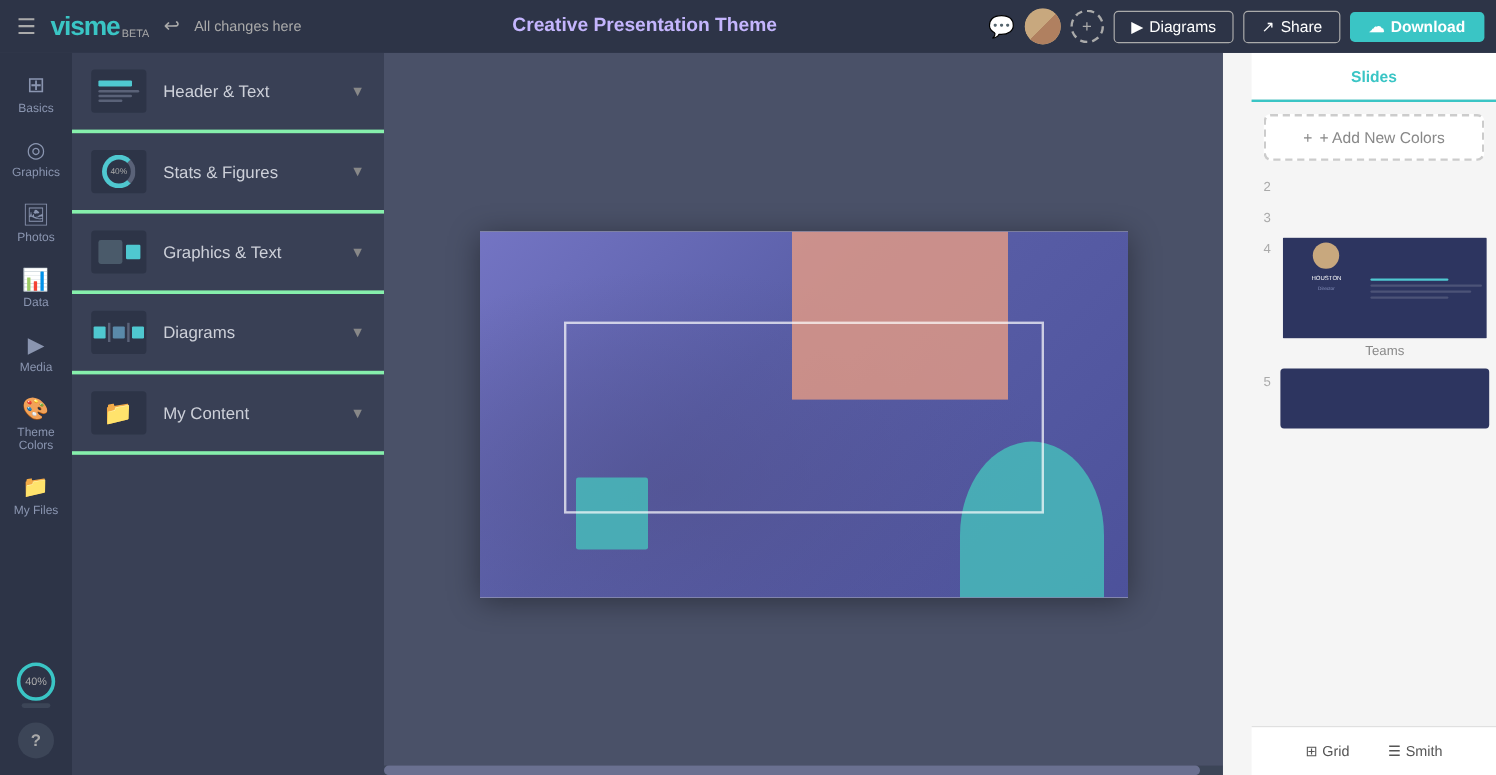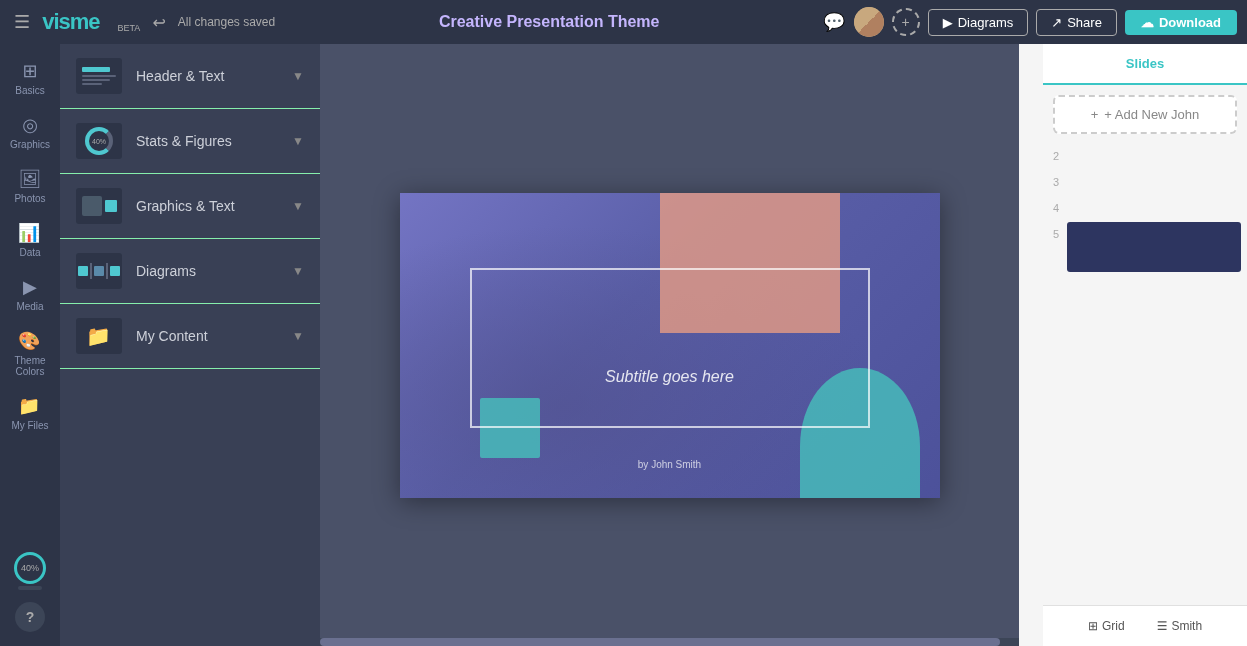--- a/index.html
+++ b/index.html
@@ -11,21 +11,21 @@
       height: 44px;
       display: flex;
       align-items: center;
       padding: 0 10px;
       gap: 8px;
       flex-shrink: 0;
       z-index: 10;
     }
     .topbar-left { display: flex; align-items: center; gap: 8px; }
     .hamburger-icon { color: #aaa; font-size: 18px; cursor: pointer; padding: 4px; }
-    .logo { display: flex; align-items: center; gap: 20px; }
+    .logo { display: flex; align-items: center; gap: 4px; }
     .logo-text { color: #3ac5c5; font-size: 22px; font-weight: bold; letter-spacing: -1px; }
     .logo-beta { color: #aaa; font-size: 9px; margin-top: 12px; margin-left: -2px; }
     .undo-icon { color: #aaa; font-size: 16px; cursor: pointer; padding: 4px; }
     .save-status { color: #aaa; font-size: 12px; }
     .doc-title { color: #c4b5fd; font-size: 16px; font-weight: 600; flex: 1; text-align: center; }
     .topbar-right { display: flex; align-items: center; gap: 8px; margin-left: auto; }
     .comment-icon { color: #aaa; font-size: 18px; cursor: pointer; }
     .avatar { width: 30px; height: 30px; border-radius: 50%; background: #c8a87e; overflow: hidden; display: flex; align-items: center; justify-content: center; }
     .avatar-img { width: 100%; height: 100%; background: linear-gradient(135deg, #c8a87e 50%, #b08060 50%); border-radius: 50%; }
     .add-collab { width: 28px; height: 28px; border-radius: 50%; border: 2px dashed #aaa; color: #aaa; display: flex; align-items: center; justify-content: center; font-size: 14px; cursor: pointer; }
@@ -70,21 +70,21 @@
     
     .content-panel {
       width: 260px;
       background: #394055;
       flex-shrink: 0;
       display: flex;
       flex-direction: column;
       overflow-y: auto;
     }
     .content-section {
-      border-bottom: 1px solid #86efac;
+      border-bottom: 3px solid #86efac;
     }
     .section-header {
       display: flex;
       align-items: center;
       padding: 14px 16px;
       cursor: pointer;
       gap: 14px;
     }
     .section-thumb {
       width: 46px;
@@ -368,21 +368,21 @@
 <body>
 
 <div class="topbar">
   <div class="topbar-left">
     <span class="hamburger-icon">☰</span>
     <div class="logo">
       <span class="logo-text">visme</span>
       <span class="logo-beta">BETA</span>
     </div>
     <span class="undo-icon">↩</span>
-    <span class="save-status">All changes saved</span>
+    <span class="save-status">All changes here</span>
   </div>
   <span class="doc-title">Creative Presentation Theme</span>
   <div class="topbar-right">
     <span class="comment-icon">💬</span>
     <div class="avatar">
       <div class="avatar-img"></div>
     </div>
     <div class="add-collab">+</div>
     <button class="btn-present">
       <span>▶</span>
@@ -513,48 +513,64 @@
 
   <div class="canvas-area">
     <div class="slide-canvas">
       <div class="slide-bg"></div>
       <div class="slide-photo"></div>
       <div class="slide-plant-overlay"></div>
       <div class="slide-shape-pink"></div>
       <div class="slide-shape-teal-bottom"></div>
       <div class="slide-shape-teal-left"></div>
       <div class="slide-white-box"></div>
-      <div class="slide-subtitle-text">Subtitle goes here</div>
-      <div class="slide-byline-text">by John Smith</div>
     </div>
     <div class="canvas-scrollbar">
       <div class="canvas-scrollbar-thumb"></div>
     </div>
   </div>
 
   <div class="right-panel">
     <div class="right-tabs">
       <div class="right-tab active">Slides</div>
     </div>
     <button class="add-slide-btn">
       <span>+</span>
-      <span>+ Add New John</span>
+      <span>+ Add New Colors</span>
     </button>
     <div class="slides-list">
 
       <div class="slide-item">
         <span class="slide-num">2</span>
       </div>
 
       <div class="slide-item">
         <span class="slide-num">3</span>
       </div>
 
       <div class="slide-item">
         <span class="slide-num">4</span>
+        <div class="slide-thumb-wrap">
+          <div class="slide-thumb">
+            <div class="st-teams" style="width:100%;height:100%">
+              <div class="st-teams-left">
+                <div class="st-tm-avatar"></div>
+                <div class="st-tm-name">HOUSTON</div>
+                <div class="st-tm-title">Director</div>
+              </div>
+              <div class="st-teams-right">
+                <div class="st-tm-line-b"></div>
+                <div class="st-tm-line"></div>
+                <div class="st-tm-line" style="width:90%"></div>
+                <div class="st-tm-line" style="width:70%"></div>
+              </div>
+            </div>
+          </div>
+          <div class="slide-label">Teams</div>
+        </div>
       </div>
 
       <div class="slide-item">
         <span class="slide-num">5</span>
         <div class="slide-thumb-wrap">
           <div class="st-slide5"></div>
         </div>
       </div>
     </div>
     <div class="right-bottom">

